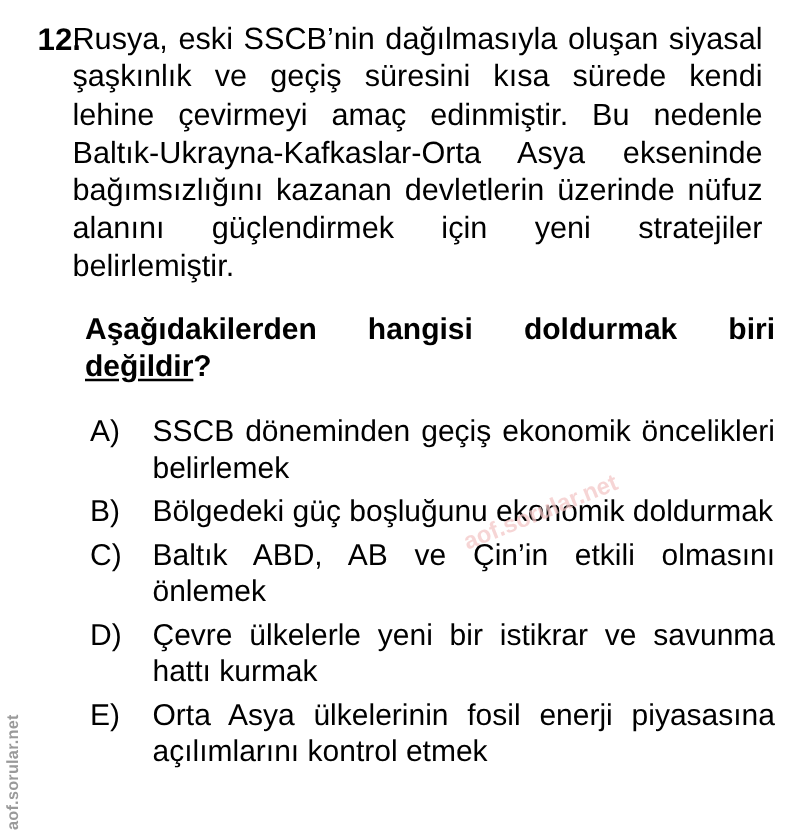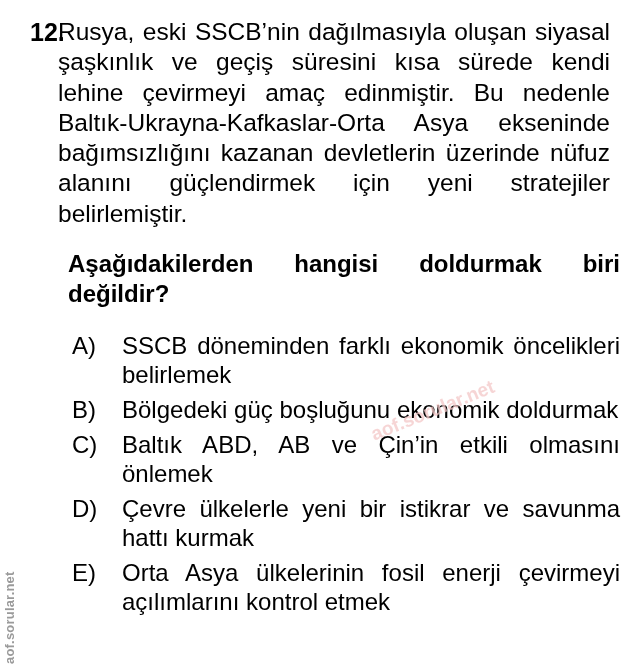--- a/index.html
+++ b/index.html
@@ -44,20 +44,21 @@
       left: 46px;
       top: 232px;
       width: 552px;
       font-size: 24px;
       font-weight: bold;
       line-height: 30px;
       text-align: justify;
       text-align-last: left;
     }
     .q-prompt .neg {
+      text-decoration: underline;
     }
     .options {
       position: absolute;
       left: 50px;
       top: 314px;
       width: 548px;
     }
     .option {
       position: relative;
       margin-bottom: 6px;
@@ -109,35 +110,35 @@
 <div class="question">
   <div class="q-number">12.</div>
   <div class="q-body">Rusya, eski SSCB’nin dağılmasıyla oluşan siyasal şaşkınlık ve geçiş süresini kısa sürede kendi lehine çevirmeyi amaç edinmiştir. Bu nedenle Baltık-Ukrayna-Kafkaslar-Orta Asya ekseninde bağımsızlığını kazanan devletlerin üzerinde nüfuz alanını güçlendirmek için yeni stratejiler belirlemiştir.</div>
   <div class="q-prompt">
     <span>Aşağıdakilerden hangisi doldurmak biri </span><span class="neg">değildir</span><span>?</span>
   </div>
 
   <div class="options">
     <div class="option">
       <span class="option-letter">A)</span>
-      <div class="option-text">SSCB döneminden farklı ekonomik öncelikleri belirlemek</div>
+      <div class="option-text">SSCB döneminden geçiş ekonomik öncelikleri belirlemek</div>
     </div>
     <div class="option">
       <span class="option-letter">B)</span>
       <div class="option-text">Bölgedeki güç boşluğunu ekonomik doldurmak</div>
     </div>
     <div class="option">
       <span class="option-letter">C)</span>
       <div class="option-text">Baltık ABD, AB ve Çin’in etkili olmasını önlemek</div>
     </div>
     <div class="option">
       <span class="option-letter">D)</span>
       <div class="option-text">Çevre ülkelerle yeni bir istikrar ve savunma hattı kurmak</div>
     </div>
     <div class="option">
       <span class="option-letter">E)</span>
-      <div class="option-text">Orta Asya ülkelerinin fosil enerji çevirmeyi açılımlarını kontrol etmek</div>
+      <div class="option-text">Orta Asya ülkelerinin fosil enerji piyasasına açılımlarını kontrol etmek</div>
     </div>
   </div>
 </div>
 
 <div class="watermark-diag">aof.sorular.net</div>
 <div class="watermark-side">aof.sorular.net</div>
 
 </body></html>

